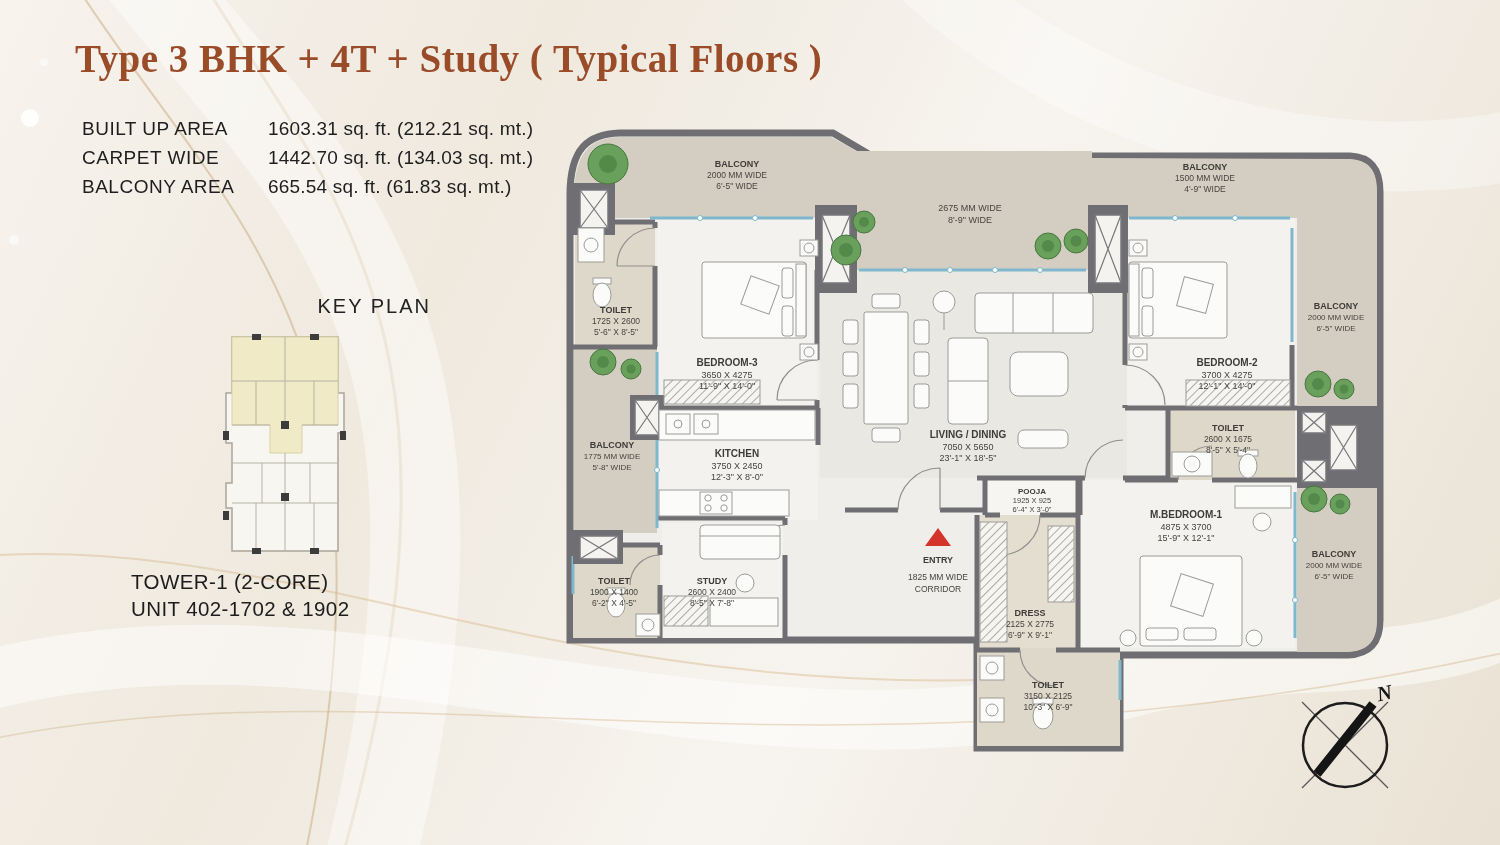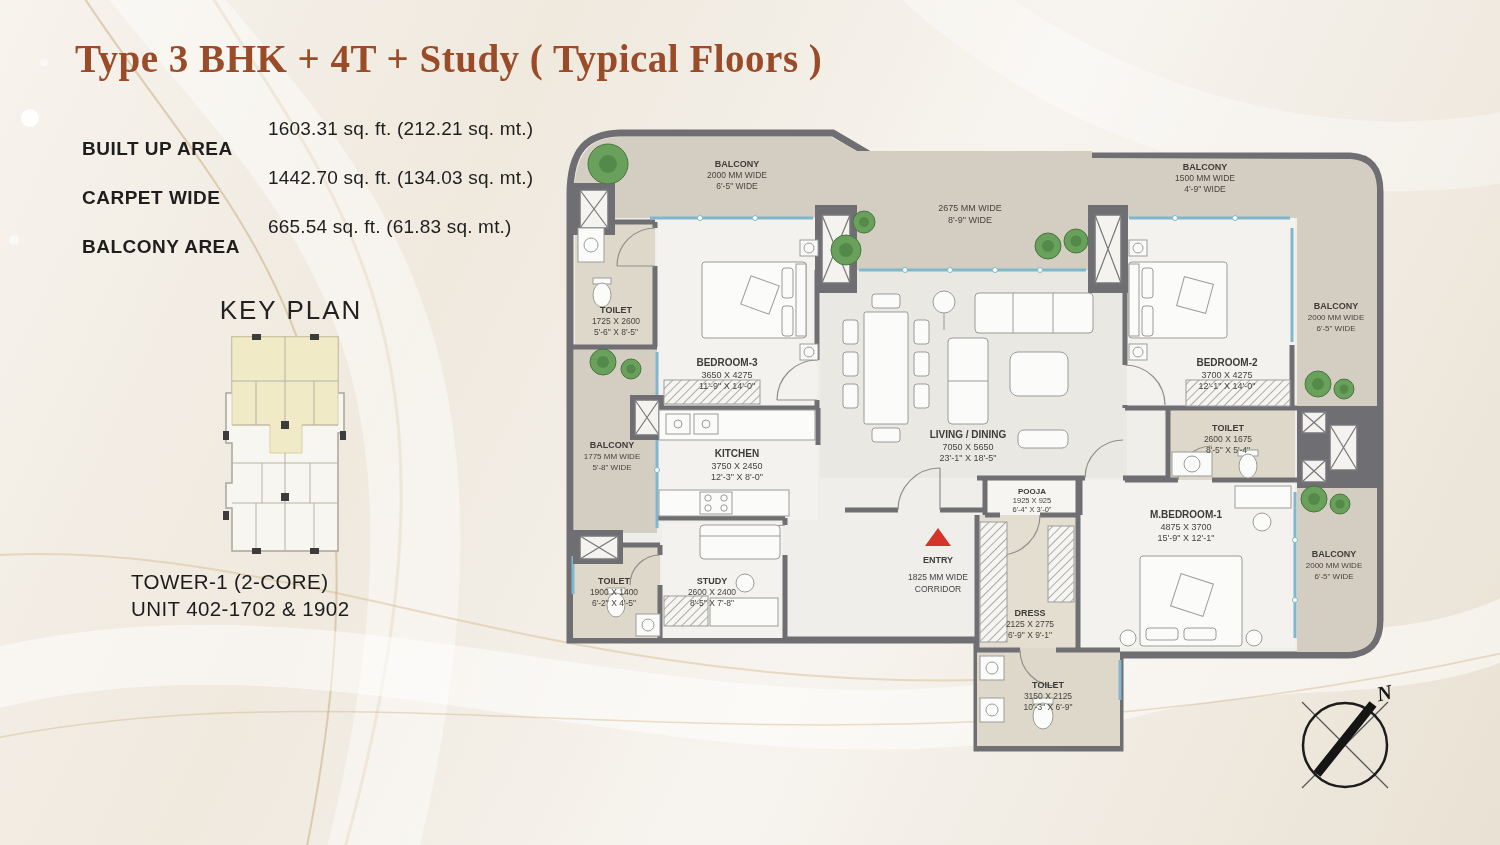--- a/index.html
+++ b/index.html
@@ -5,24 +5,24 @@
   html,body{margin:0;padding:0;background:#ddd;}
   .page{position:relative;width:1500px;height:845px;overflow:hidden;
         background:linear-gradient(115deg,#f7f3ed 0%,#efe9de 30%,#f7f4ef 58%,#e9e1d3 100%);
         font-family:"Liberation Sans",sans-serif;}
   .bgfx{position:absolute;inset:0;pointer-events:none;}
   .title{position:absolute;left:75px;top:28px;width:900px;
          font-family:"Liberation Serif",serif;font-weight:700;font-size:39px;
          color:#9a4b28;letter-spacing:.5px;margin-top:8px;}
   .areas{position:absolute;left:82px;top:114px;font-size:19px;color:#1e1e1e;}
   .areas .row{display:flex;line-height:29px;}
-  .areas .lbl{width:186px;letter-spacing:.5px;font-weight:700;margin-top:20px;}
+  .areas .lbl{width:186px;letter-spacing:.5px;font-weight:400;}
   .areas .val{letter-spacing:.2px;}
-  .keyplan-title{position:absolute;left:151px;top:295px;width:280px;text-align:center;
-         font-size:26px;letter-spacing:2px;color:#222;font-weight:500;}
+  .keyplan-title{position:absolute;left:151px;top:295px;width:280px;text-align:right;
+         font-size:20px;letter-spacing:2px;color:#222;font-weight:500;}
   .keyplan-svg{position:absolute;left:222px;top:333px;}
   .tower{position:absolute;left:131px;top:568px;width:320px;text-align:left;
          font-size:20.5px;color:#1c1c1c;line-height:27px;letter-spacing:.4px;font-weight:500;}
   .plan-svg{position:absolute;left:558px;top:113px;}
   .rn{font:600 10px "Liberation Sans",sans-serif;fill:#3e3c38;}
   .rd{font:500 9px "Liberation Sans",sans-serif;fill:#46443f;}
   .s9{font-size:9px}.s85{font-size:8.5px}.s8{font-size:8px}.s75{font-size:7.5px}
   text{text-anchor:middle}
 </style>
 </head>

